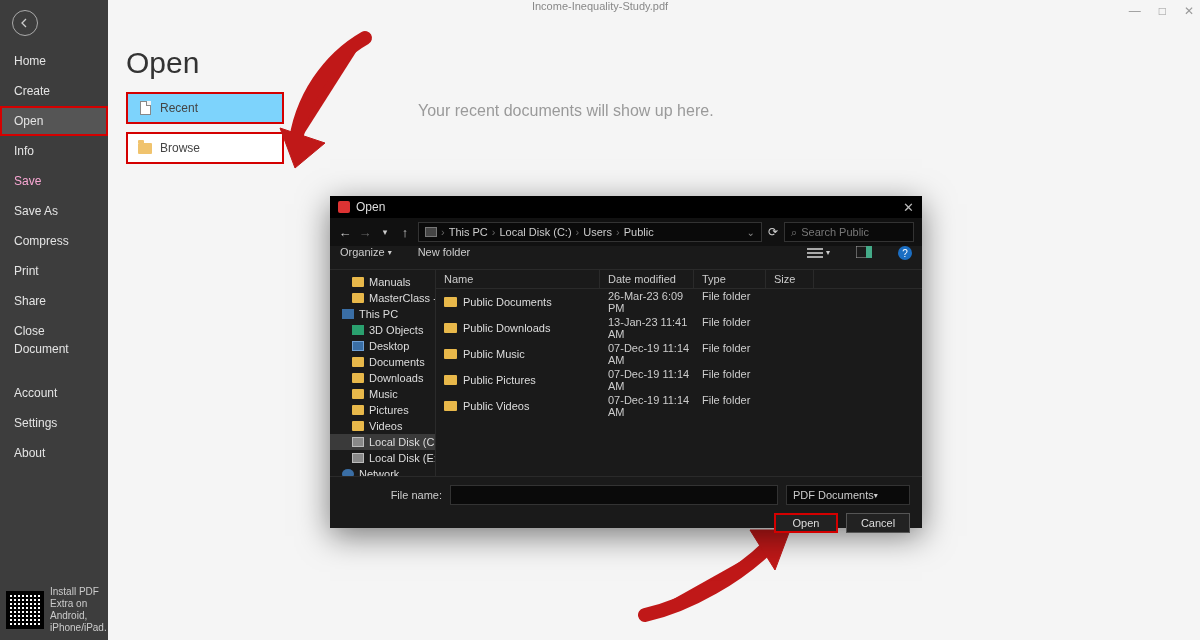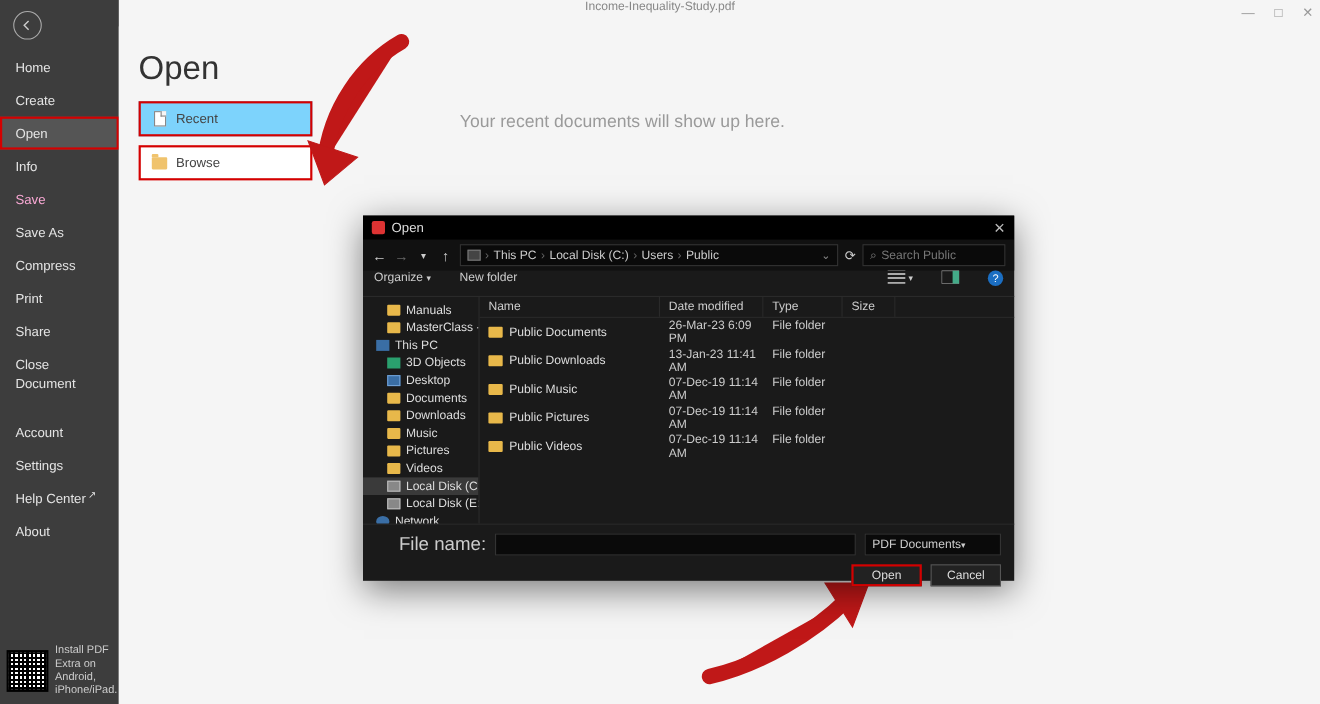--- a/index.html
+++ b/index.html
@@ -90,21 +90,21 @@
 .col-size { width: 48px; }
 .fp-row { display:flex; font-size:11px; color:#ddd; padding: 1px 0;}
 .fp-row .c-name { width:164px; padding-left:8px; display:flex; align-items:center; gap:6px;}
 .fp-row .c-date { width:94px; padding-left:8px; color:#ccc;}
 .fp-row .c-type { width:72px; padding-left:8px; color:#ccc;}
 .fp-row .c-size { width:48px; padding-left:8px;}
 .row-folder-icon { width:13px; height:10px; background:#e8b84a; border-radius:1px; display:inline-block;}
 
 .dlg-footer { border-top:1px solid #2a2a2a; padding:8px 12px; }
 .fn-row { display:flex; align-items:center; gap:8px; }
-.fn-label { font-size:17px; color:#ccc; width:100px; text-align:right; }
+.fn-label { font-size:11px; color:#ccc; width:100px; text-align:right; }
 .fn-input { flex:1; height:20px; background:#0a0a0a; border:1px solid #333; color:#ddd; padding:0 4px; font-size: 11px; }
 .fn-input.filter { flex:0 0 124px; display:flex; align-items:center; padding:0 6px; color:#ccc; cursor:pointer;}
 .btn-row { display:flex; justify-content:flex-end; gap:8px; margin-top:8px; }
 .dlg-btn { width:64px; height:20px; border:1px solid #555; background:#222; color:#ddd; font-size:11px; display:flex; align-items:center; justify-content:center; cursor:pointer;}
 .dlg-btn.primary { border:2px solid #d40000; }
 </style>
 </head>
 <body>
 
 <div class="titlebar">
@@ -128,21 +128,20 @@
   <div class="sidebar-item">Info</div>
   <div class="sidebar-item disabled">Save</div>
   <div class="sidebar-item">Save As</div>
   <div class="sidebar-item">Compress</div>
   <div class="sidebar-item">Print</div>
   <div class="sidebar-item">Share</div>
   <div class="sidebar-item">Close Document</div>
   <div class="sidebar-group-gap"></div>
   <div class="sidebar-item">Account</div>
   <div class="sidebar-item">Settings</div>
-  <div class="sidebar-item"><span>Help Center</span><span class="ext">↗</span></div>
   <div class="sidebar-item">About</div>
 
   <div class="promo">
     <div class="qr"></div>
     <div class="promo-text">
       <span>Install PDF</span><br>
       <span>Extra on</span><br>
       <span>Android,</span><br>
       <span>iPhone/iPad.</span>
     </div>

